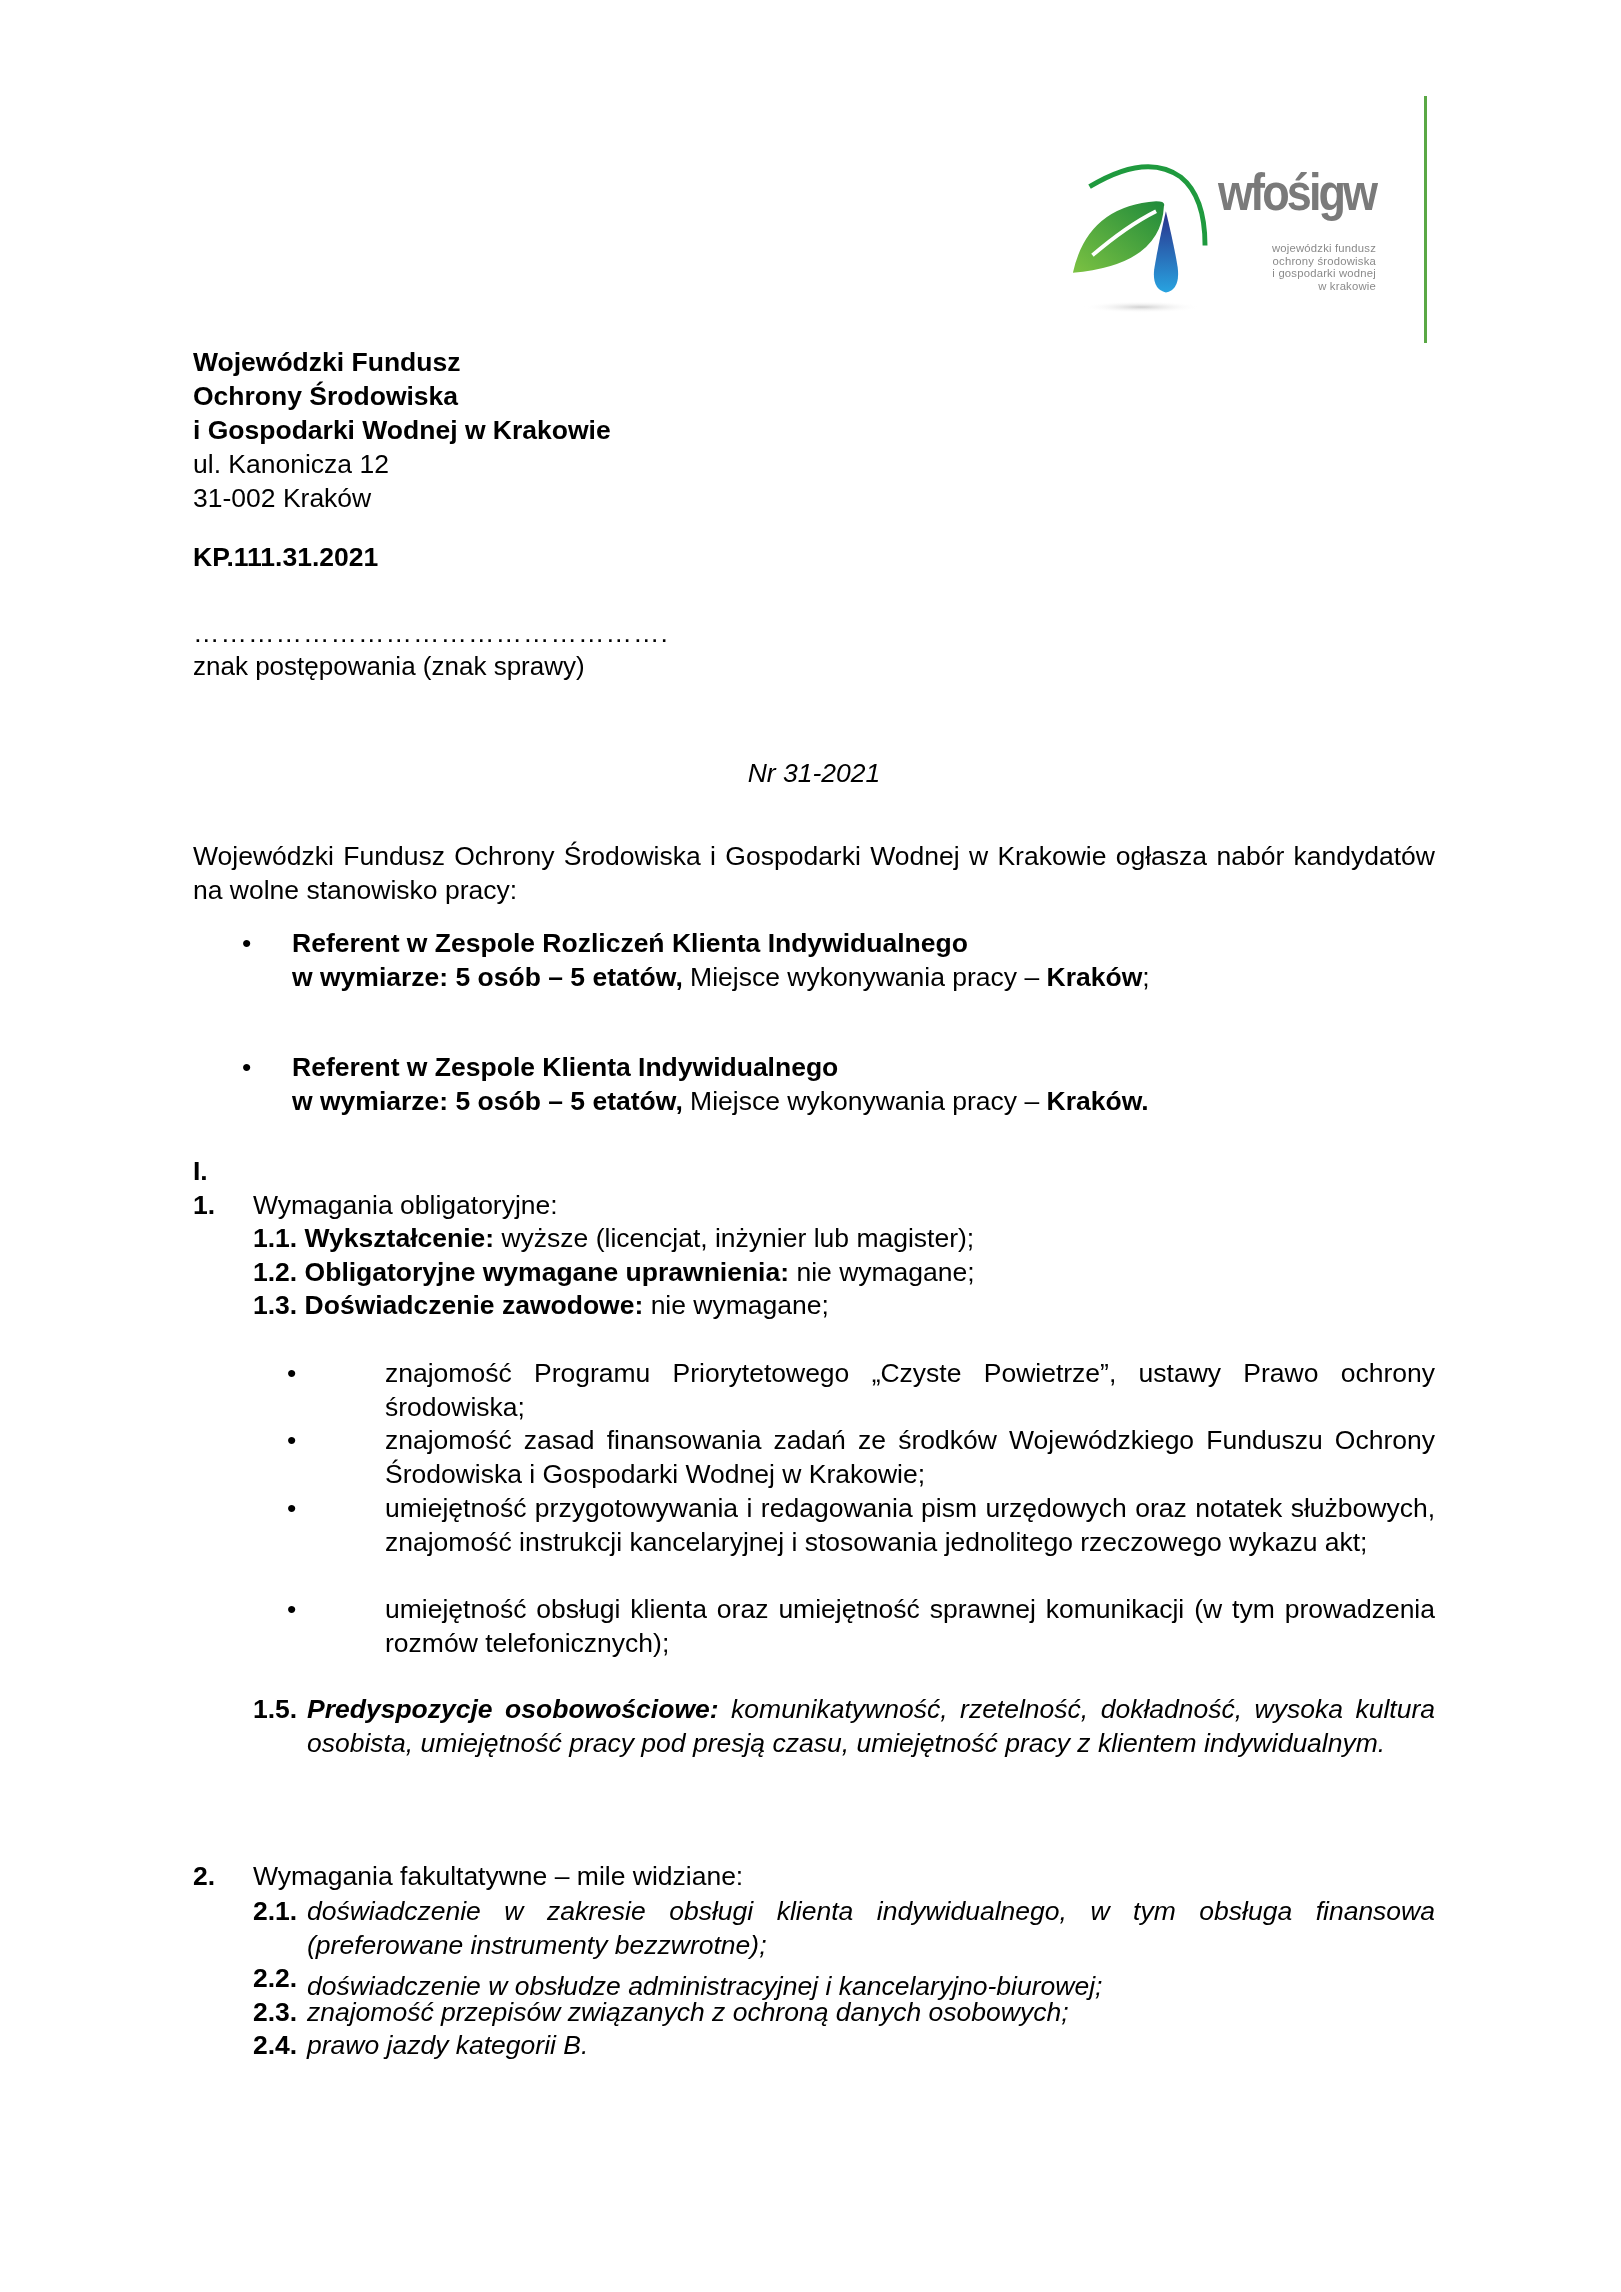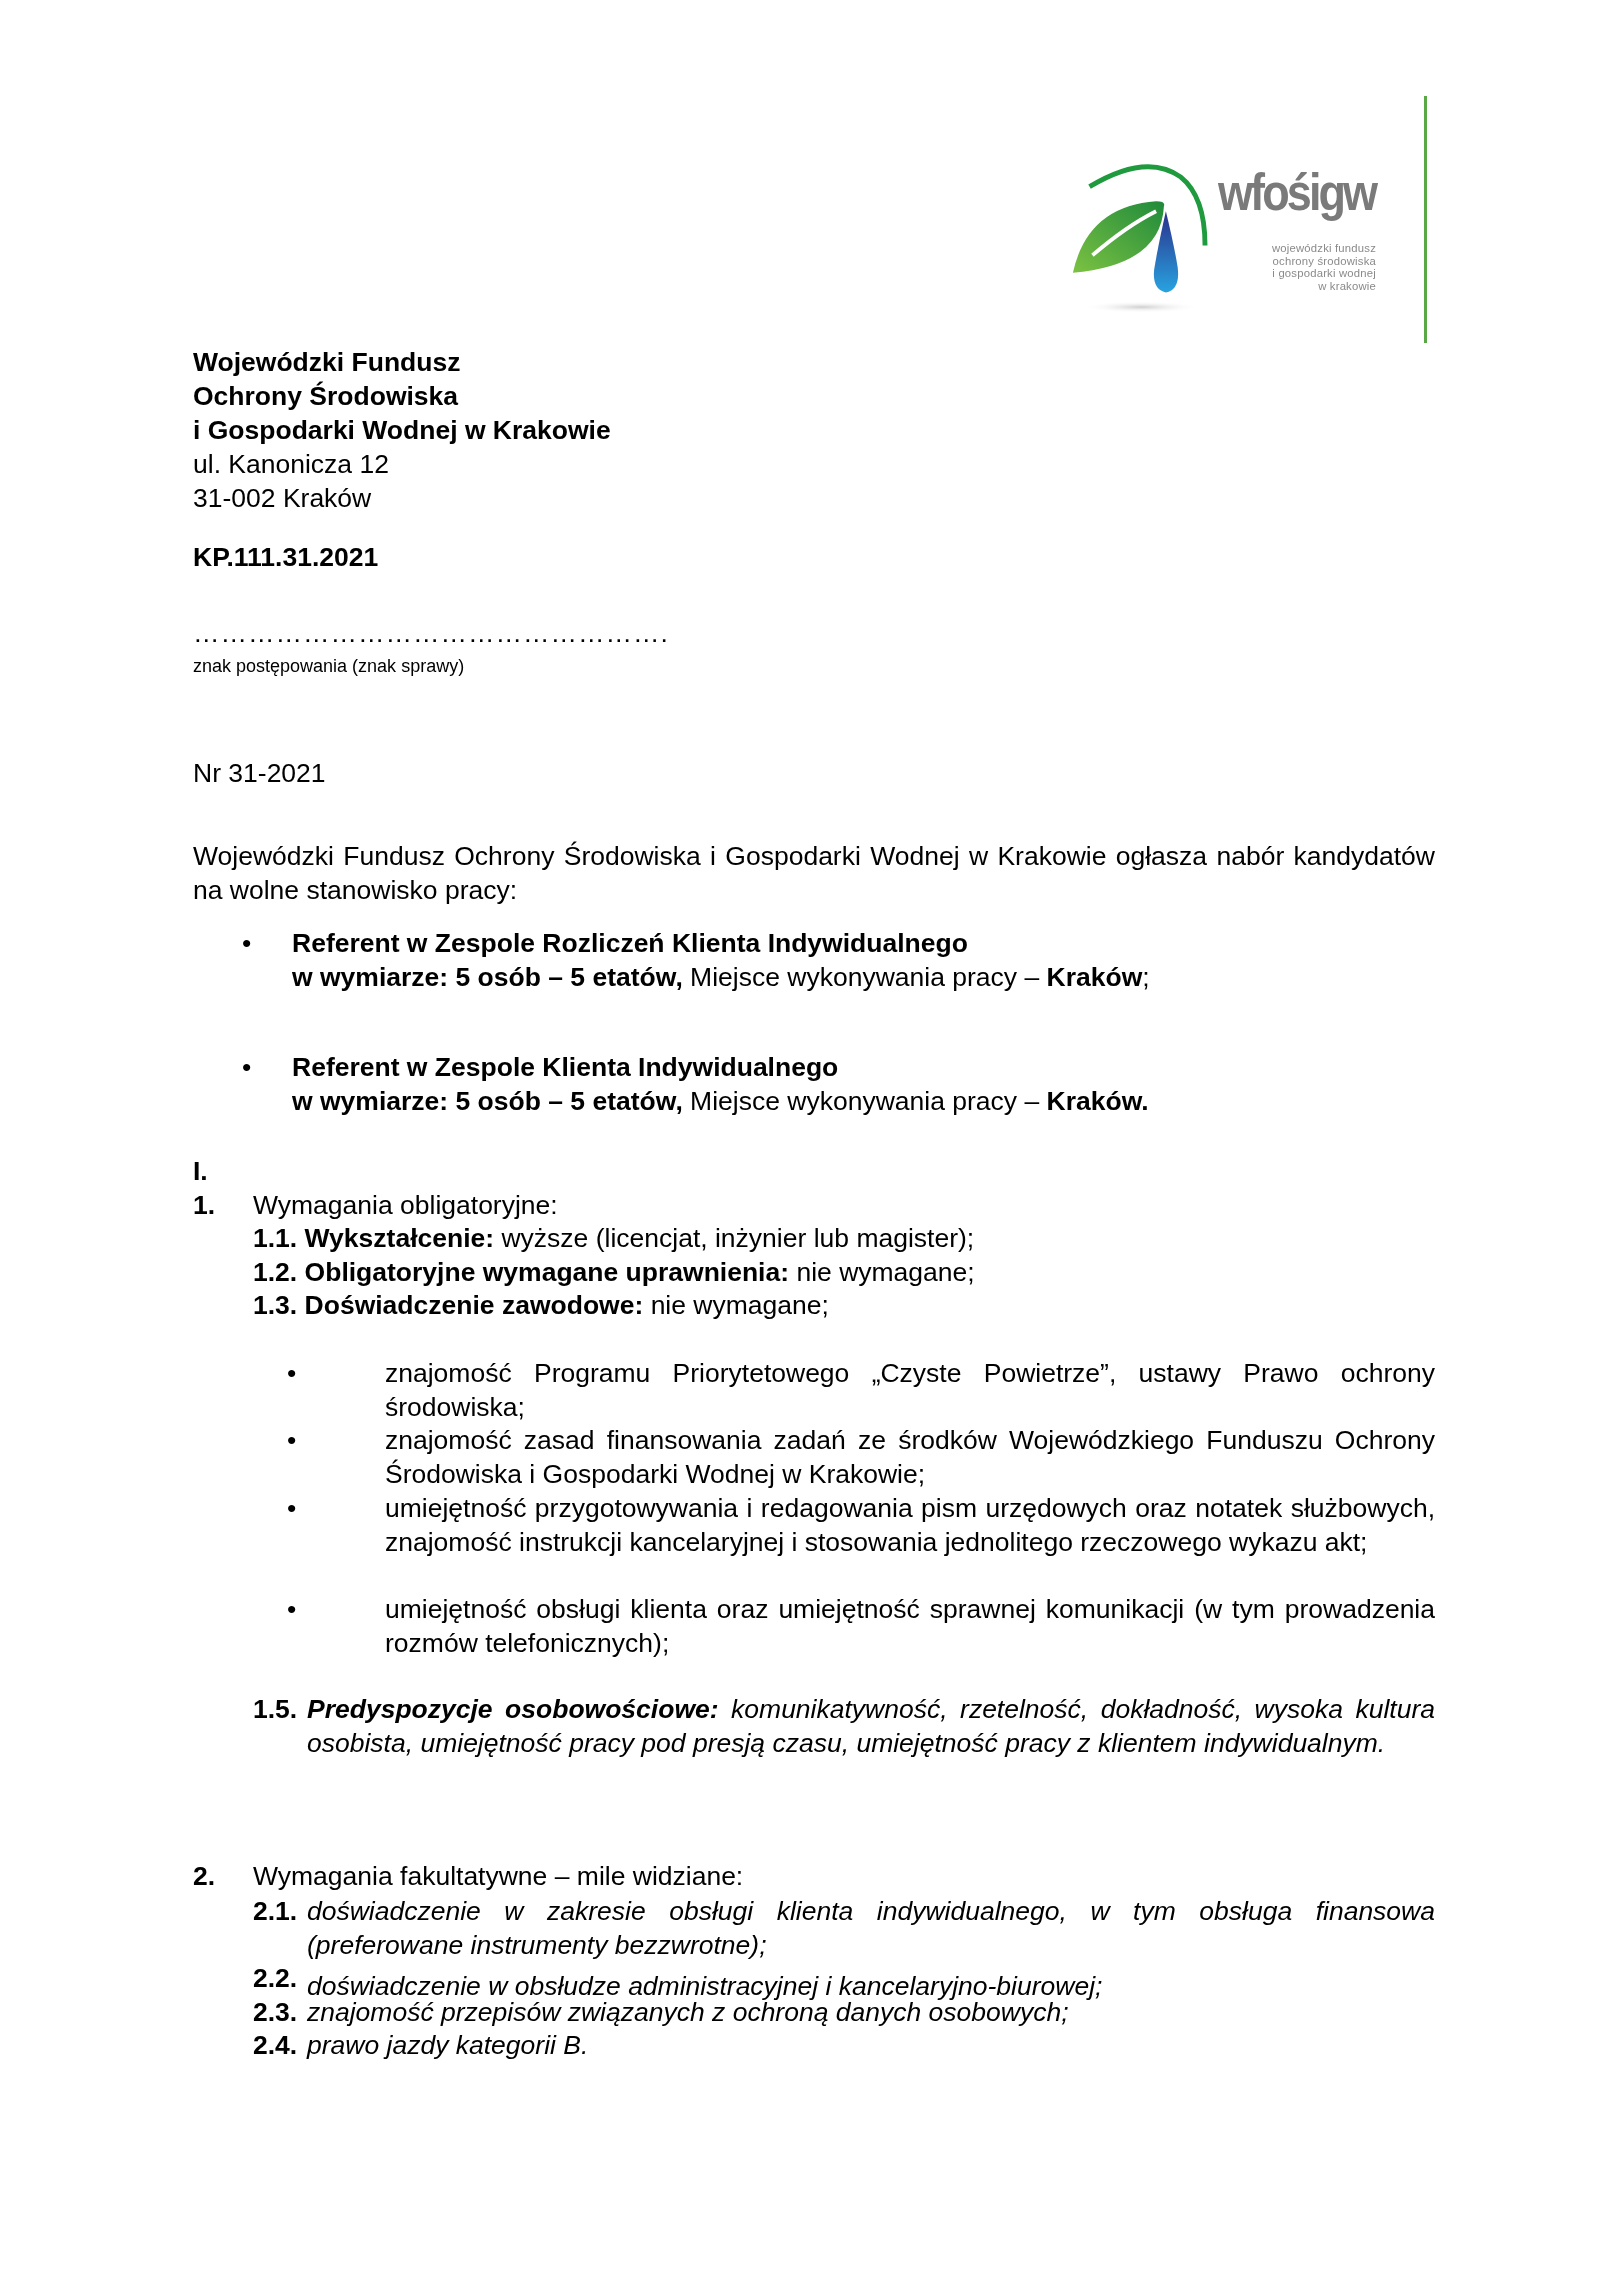--- a/index.html
+++ b/index.html
@@ -11,23 +11,23 @@
     .logo { position: absolute; left: 1068px; top: 157px; width: 323px; height: 167px; }
     .logo-vline { position: absolute; left: 1424px; top: 96px; width: 2.9px; height: 247px; background: #5aa845; }
     .logo-word { position: absolute; left: 1218px; top: 173px; font-family: "Liberation Sans", sans-serif; font-weight: bold; font-size: 45px; color: #7a7a7a; letter-spacing: -2.9px; transform: scaleY(1.15); transform-origin: top left; }
     .logo-sub { position: absolute; left: 1237px; top: 242px; width: 139px; text-align: right; font-size: 11.3px; line-height: 12.7px; color: #8a8a8a; letter-spacing: 0.2px; }
 
     .block { position: absolute; left: 193px; }
     .addr { top: 345px; font-size: 26.5px; line-height: 34px; }
     .bold { font-weight: bold; }
     .sign { top: 540px; font-weight: bold; }
     .dots { top: 616px; letter-spacing: 1px; }
-    .dots-label { top: 655px; font-size: 18px; line-height: 23.5px; }
+    .dots-label { top: 655px; font-size: 26px; line-height: 23.5px; }
     .title { position: absolute; left: 193px; width: 1242px; top: 717px; text-align: center; font-weight: bold; }
-    .subtitle { position: absolute; left: 193px; width: 1242px; top: 756px; text-align: left; }
+    .subtitle { position: absolute; left: 193px; width: 1242px; top: 756px; text-align: center; font-style: italic; }
     .intro { top: 839px; width: 1242px; text-align: justify; }
     .pos { position: absolute; left: 242px; }
     .pos .bul { position: absolute; left: 0; top: 0; }
     .pos .txt { position: absolute; left: 50px; top: 0; white-space: nowrap; }
     .sec-roman { top: 1154px; font-weight: bold; }
     .numrow { position: absolute; left: 193px; }
     .numrow .n { position: absolute; left: 0; top: 0; font-weight: bold; }
     .numrow .t { position: absolute; left: 60px; top: 0; white-space: nowrap; text-align: center; }
     .sub { position: absolute; left: 253px; width: 1182px; }
     .sub .n { font-weight: bold; }

